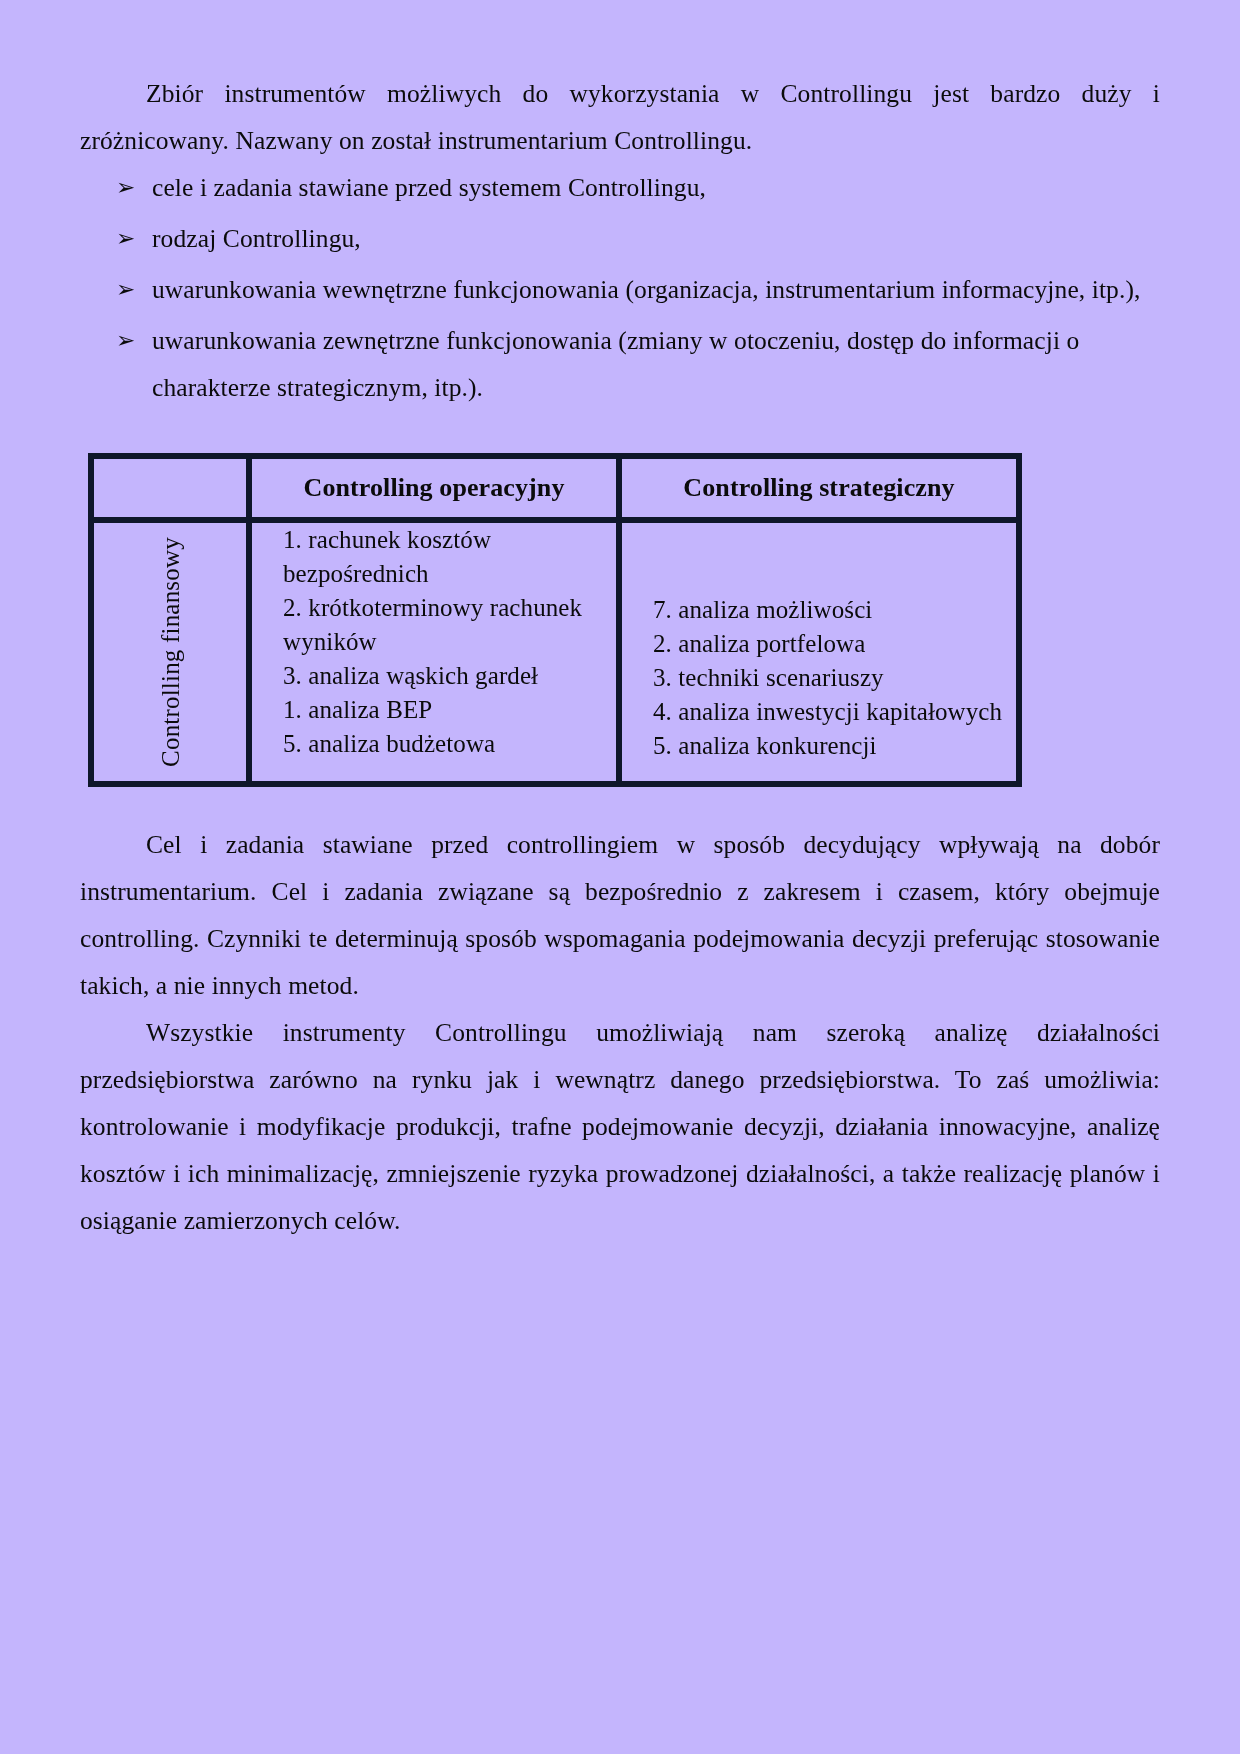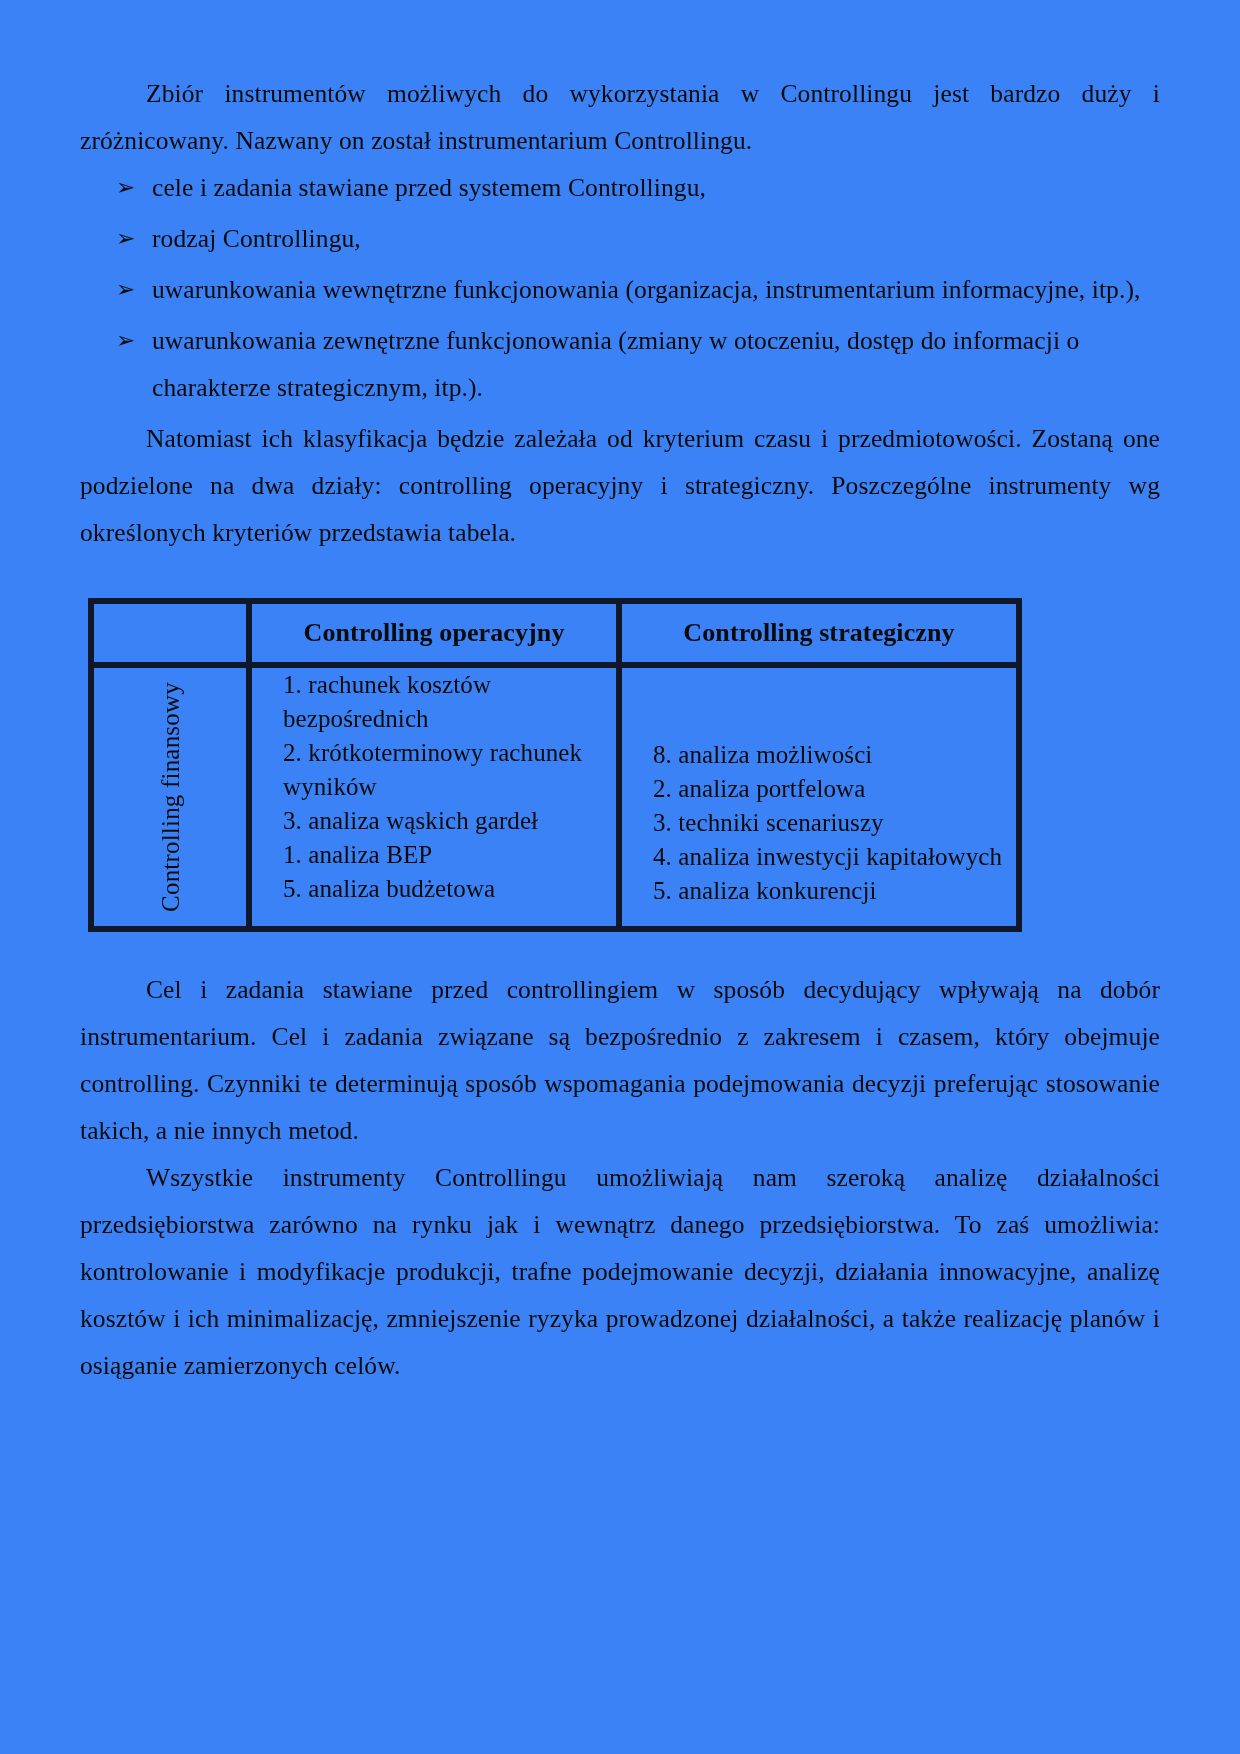--- a/index.html
+++ b/index.html
@@ -8,21 +8,21 @@
     background: #ffffff;
   }
   body {
     font-family: "Liberation Serif", "DejaVu Serif", serif;
     color: #0b0b0b;
   }
   .page {
     position: relative;
     width: 1240px;
     height: 1754px;
-    background: #3b82f6;
+    background: #c4b5fd;
     box-sizing: border-box;
     padding: 70px 80px 40px 80px;
     overflow: hidden;
   }
   .doc-body {
     font-size: 25.5px;
     line-height: 47px;
     letter-spacing: 0.1px;
   }
   p.para {
@@ -136,21 +136,20 @@
       <li>
         <span class="marker">➢</span>
         <span class="btext">uwarunkowania wewnętrzne funkcjonowania (organizacja, instrumentarium informacyjne, itp.),</span>
       </li>
       <li>
         <span class="marker">➢</span>
         <span class="btext">uwarunkowania zewnętrzne funkcjonowania (zmiany w otoczeniu, dostęp do informacji o charakterze strategicznym, itp.).</span>
       </li>
     </ul>
 
-    <p class="para">Natomiast ich klasyfikacja będzie zależała od kryterium czasu i przedmiotowości. Zostaną one podzielone na dwa działy: controlling operacyjny i strategiczny. Poszczególne instrumenty wg określonych kryteriów przedstawia tabela.</p>
 
     <div class="tbl-wrap">
       <table class="inst-table">
         <colgroup>
           <col class="col-a">
           <col class="col-b">
           <col class="col-c">
         </colgroup>
         <thead>
           <tr>
@@ -167,21 +166,21 @@
             <td class="cell operational">
               <span class="ln">1. rachunek kosztów</span>
               <span class="ln">bezpośrednich</span>
               <span class="ln">2. krótkoterminowy rachunek</span>
               <span class="ln">wyników</span>
               <span class="ln">3. analiza wąskich gardeł</span>
               <span class="ln">1. analiza BEP</span>
               <span class="ln">5. analiza budżetowa</span>
             </td>
             <td class="cell strategic">
-              <span class="ln">8. analiza możliwości</span>
+              <span class="ln">7. analiza możliwości</span>
               <span class="ln">2. analiza portfelowa</span>
               <span class="ln">3. techniki scenariuszy</span>
               <span class="ln">4. analiza inwestycji kapitałowych</span>
               <span class="ln">5. analiza konkurencji</span>
             </td>
           </tr>
         </tbody>
       </table>
     </div>
 

